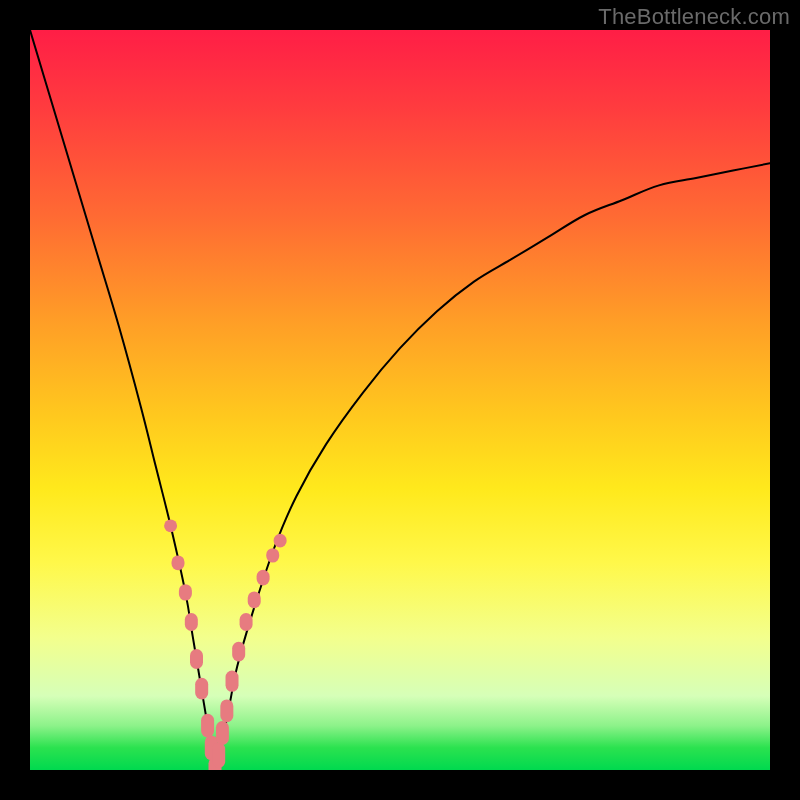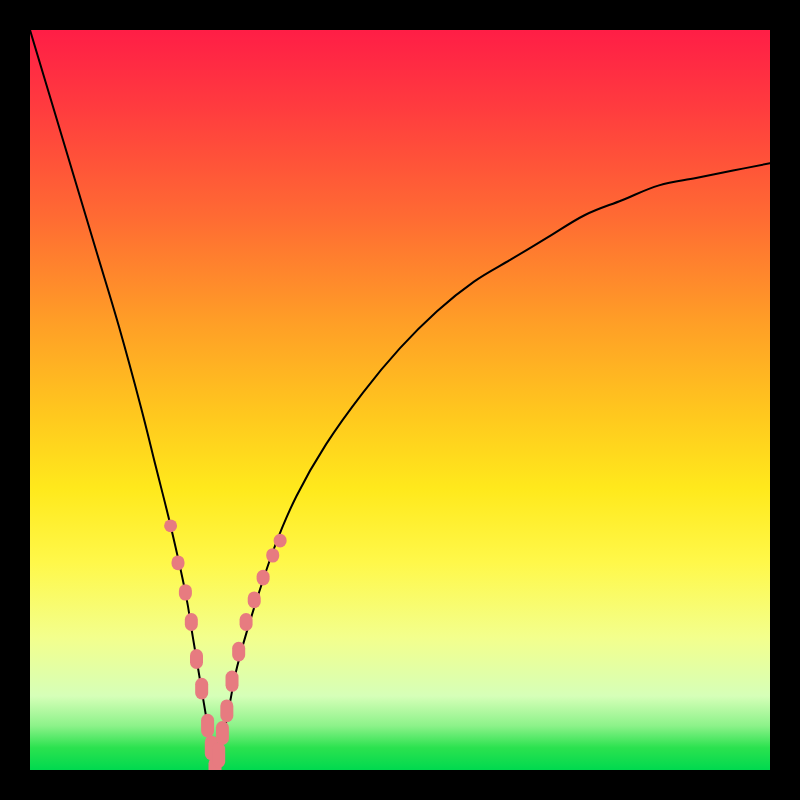--- a/index.html
+++ b/index.html
@@ -84,13 +84,14 @@
           <rect x="195.52" y="640.6" width="13" height="21.2" rx="6.5" ry="6.5" fill="#e77b80" stroke="#b44b53" stroke-width="0"></rect>
           <rect x="202.17999999999998" y="611.8000000000001" width="13" height="19.6" rx="6.5" ry="6.5" fill="#e77b80" stroke="#b44b53" stroke-width="0"></rect>
           <rect x="209.57999999999998" y="583" width="13" height="18" rx="6.5" ry="6.5" fill="#e77b80" stroke="#b44b53" stroke-width="0"></rect>
           <rect x="217.72" y="561.4" width="13" height="16.799999999999997" rx="6.5" ry="6.5" fill="#e77b80" stroke="#b44b53" stroke-width="0"></rect>
           <rect x="226.6" y="539.8000000000001" width="13" height="15.6" rx="6.5" ry="6.5" fill="#e77b80" stroke="#b44b53" stroke-width="0"></rect>
           <rect x="236.21999999999997" y="518.1999999999999" width="13" height="14.399999999999999" rx="6.5" ry="6.5" fill="#e77b80" stroke="#b44b53" stroke-width="0"></rect>
           <rect x="243.61999999999998" y="503.8" width="13" height="13.6" rx="6.5" ry="6.5" fill="#e77b80" stroke="#b44b53" stroke-width="0"></rect>
         </g>
       </svg>
   </div>
+  <div class="watermark">TheBottleneck.com</div>
 </div>
 
 </body></html>

